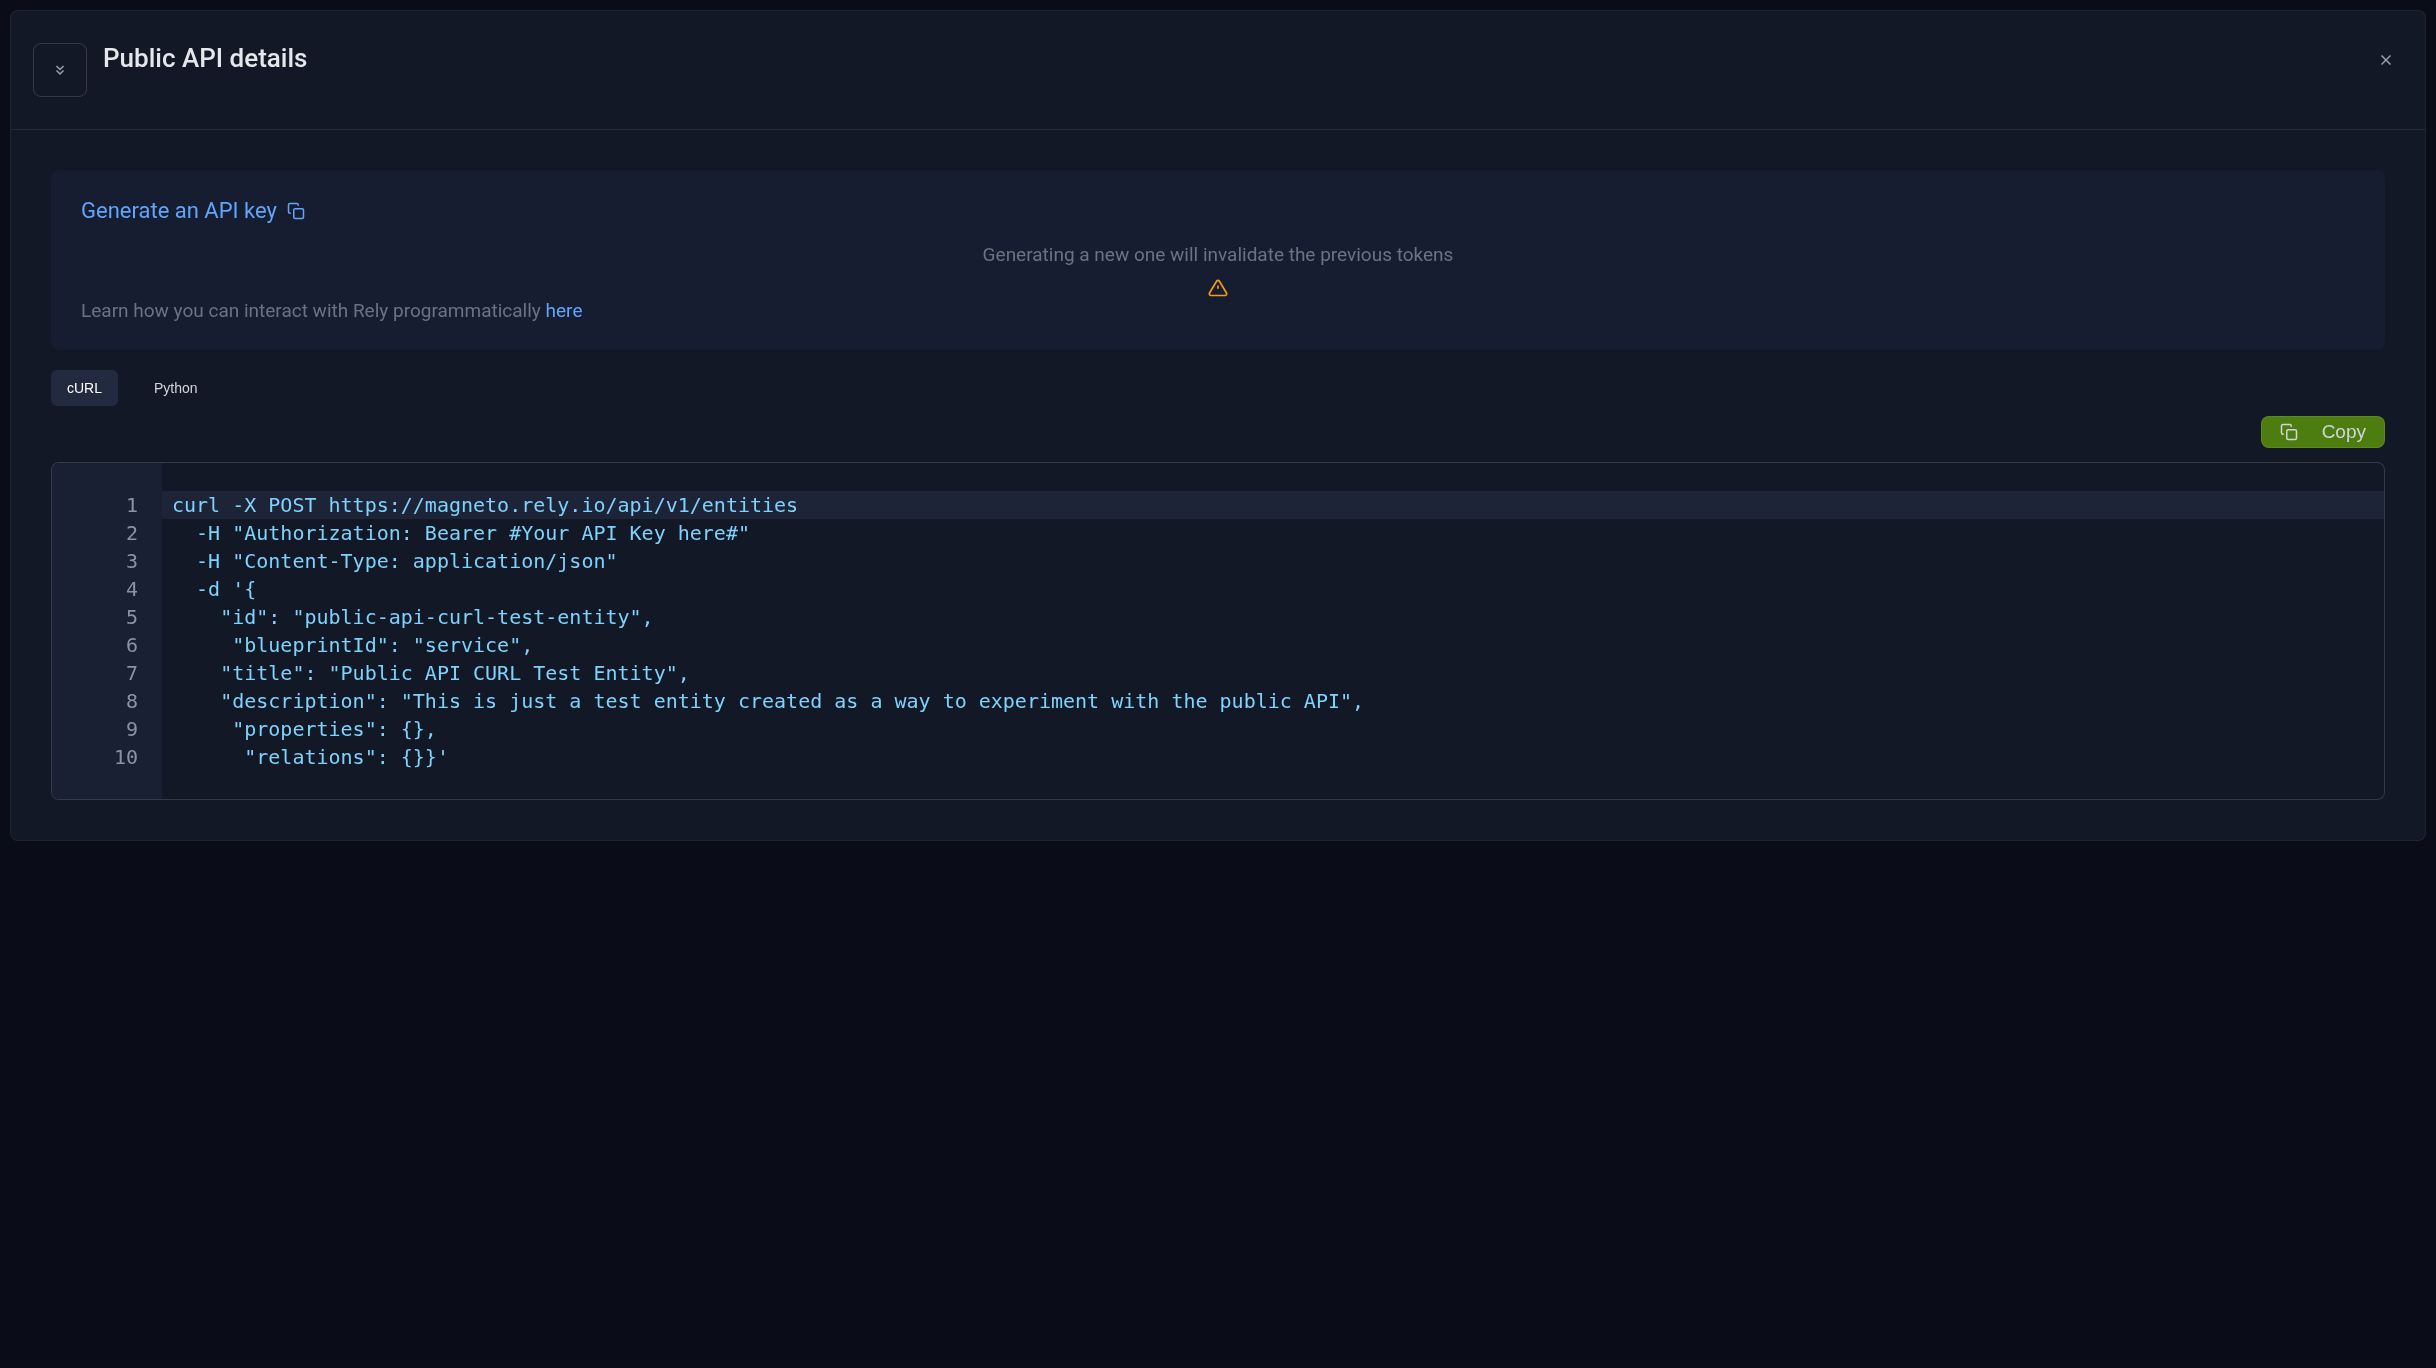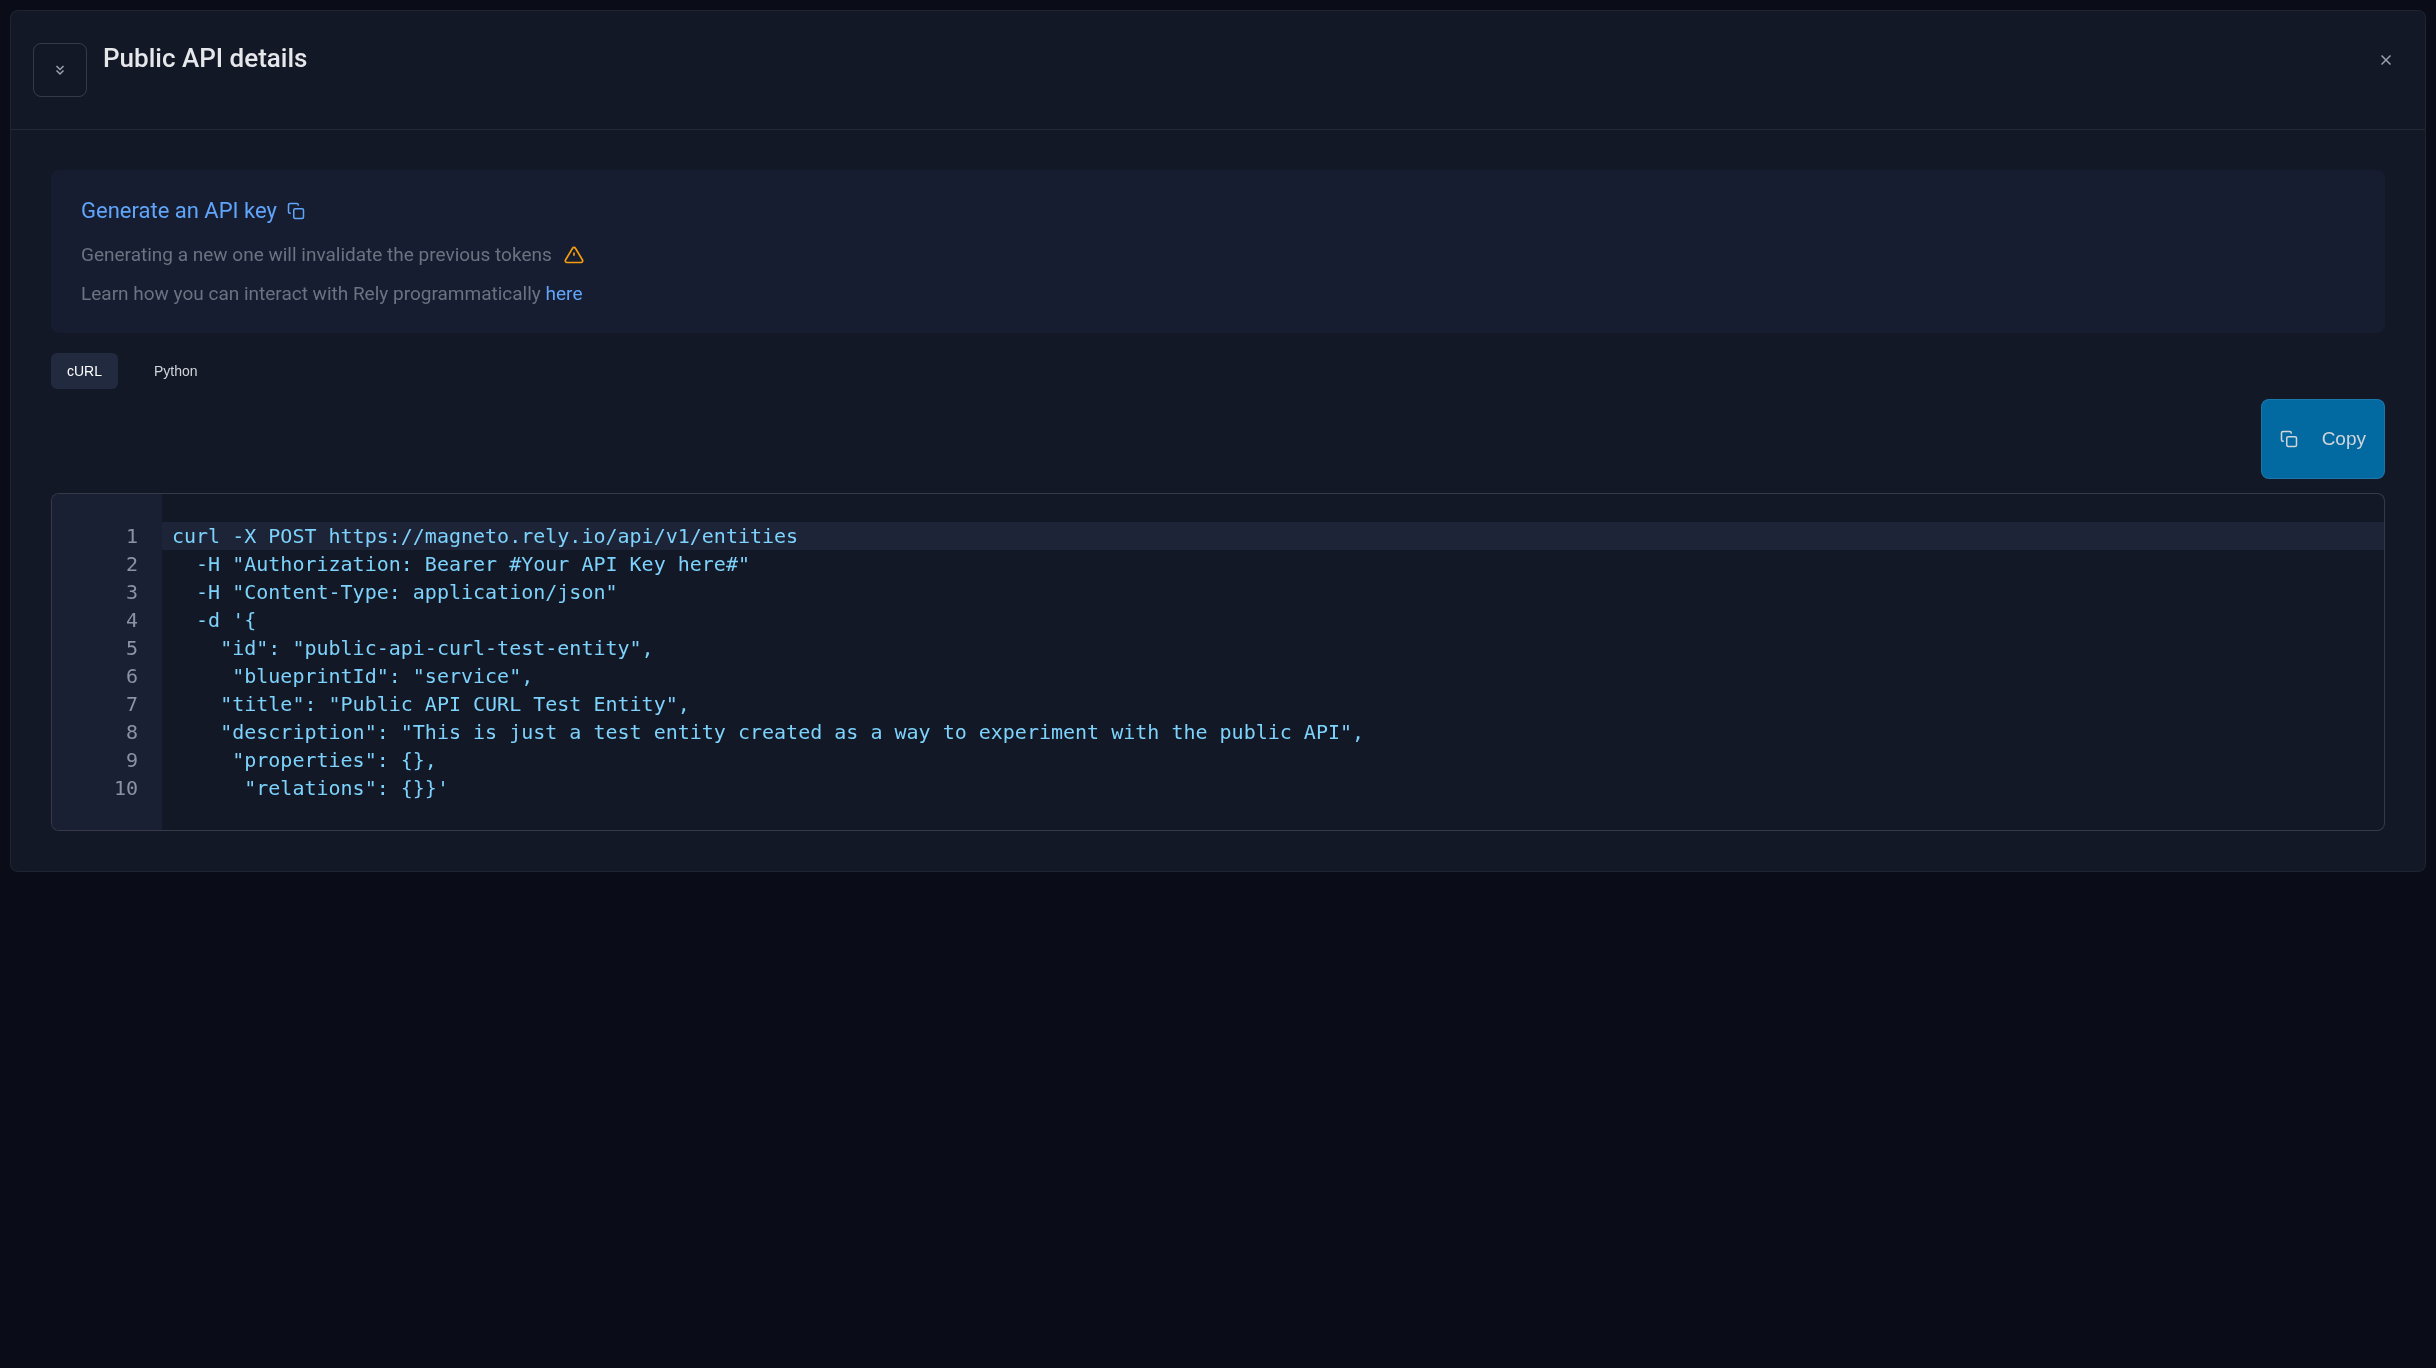--- a/index.html
+++ b/index.html
@@ -87,21 +87,22 @@
     .copy-icon {
       width: 18px;
       height: 18px;
     }
     .warning-text {
       font-size: 19px;
       color: #6b7280;
       display: flex;
       align-items: center;
       gap: 12px;
-      margin-bottom: 16px;
+      margin-bottom: 1px;
+      flex-direction: column;
     }
     .warning-icon {
       width: 20px;
       height: 20px;
       color: #f59e0b;
     }
     .learn-text {
       font-size: 19px;
       color: #6b7280;
     }
@@ -130,24 +131,24 @@
     }
     .code-toolbar {
       display: flex;
       justify-content: flex-end;
       margin-bottom: 14px;
     }
     .copy-btn {
       display: inline-flex;
       align-items: center;
       gap: 24px;
-      padding: 28px 18px;
+      padding: 4px 18px;
       font-size: 19px;
       color: #d1d5db;
-      background: #0369a1;
+      background: #4d7c0f;
       border: 1px solid rgba(255,255,255,0.1);
       border-radius: 8px;
       cursor: pointer;
     }
     .code-block {
       border: 1px solid rgba(255,255,255,0.15);
       border-radius: 8px;
       overflow: hidden;
       background: #131827;
       display: flex;

